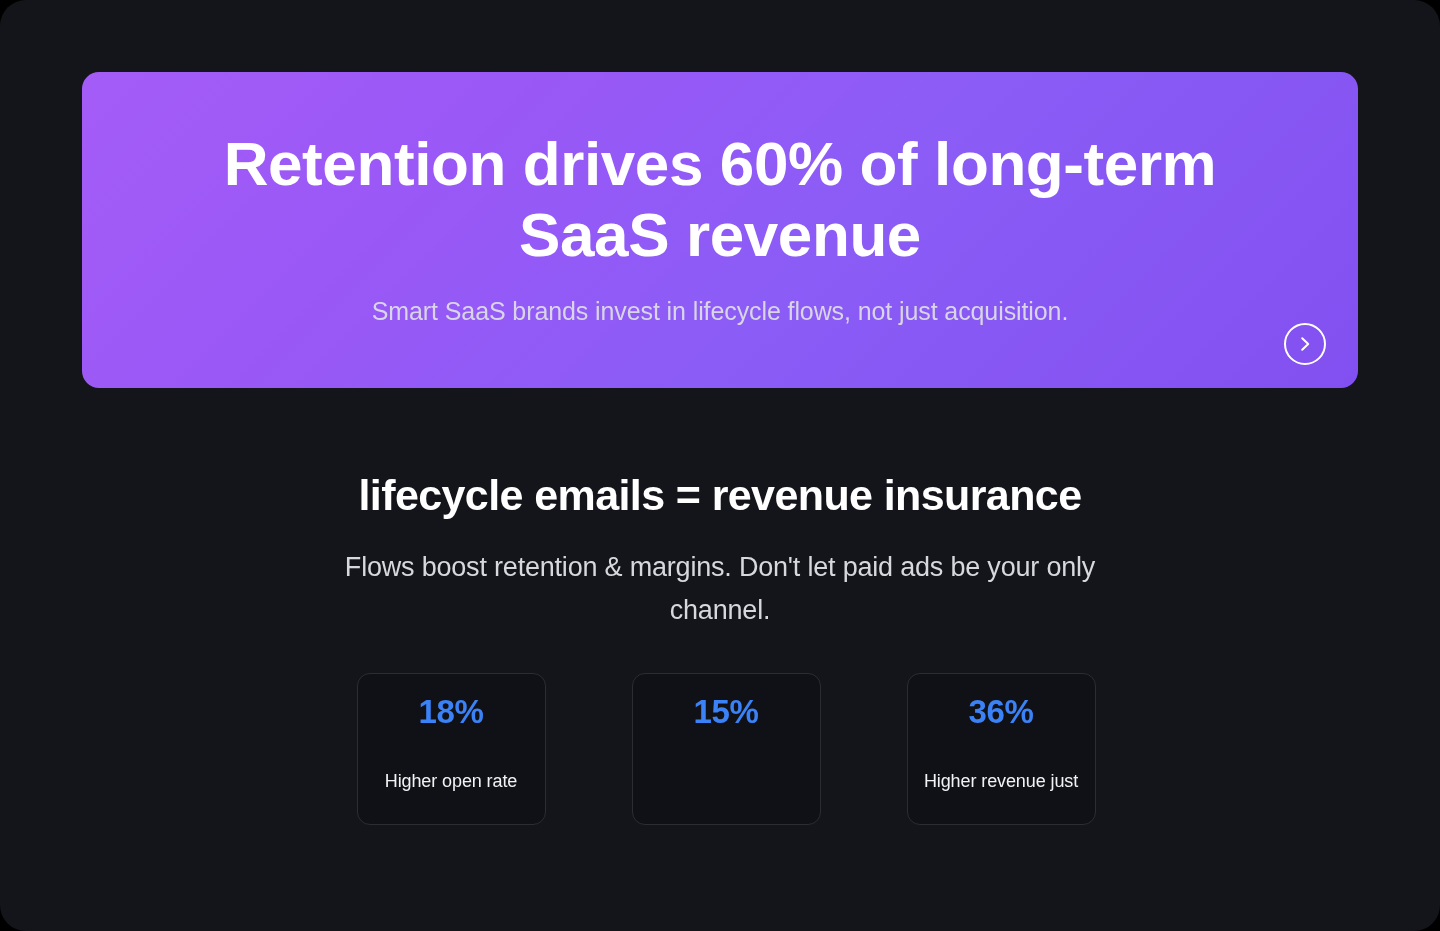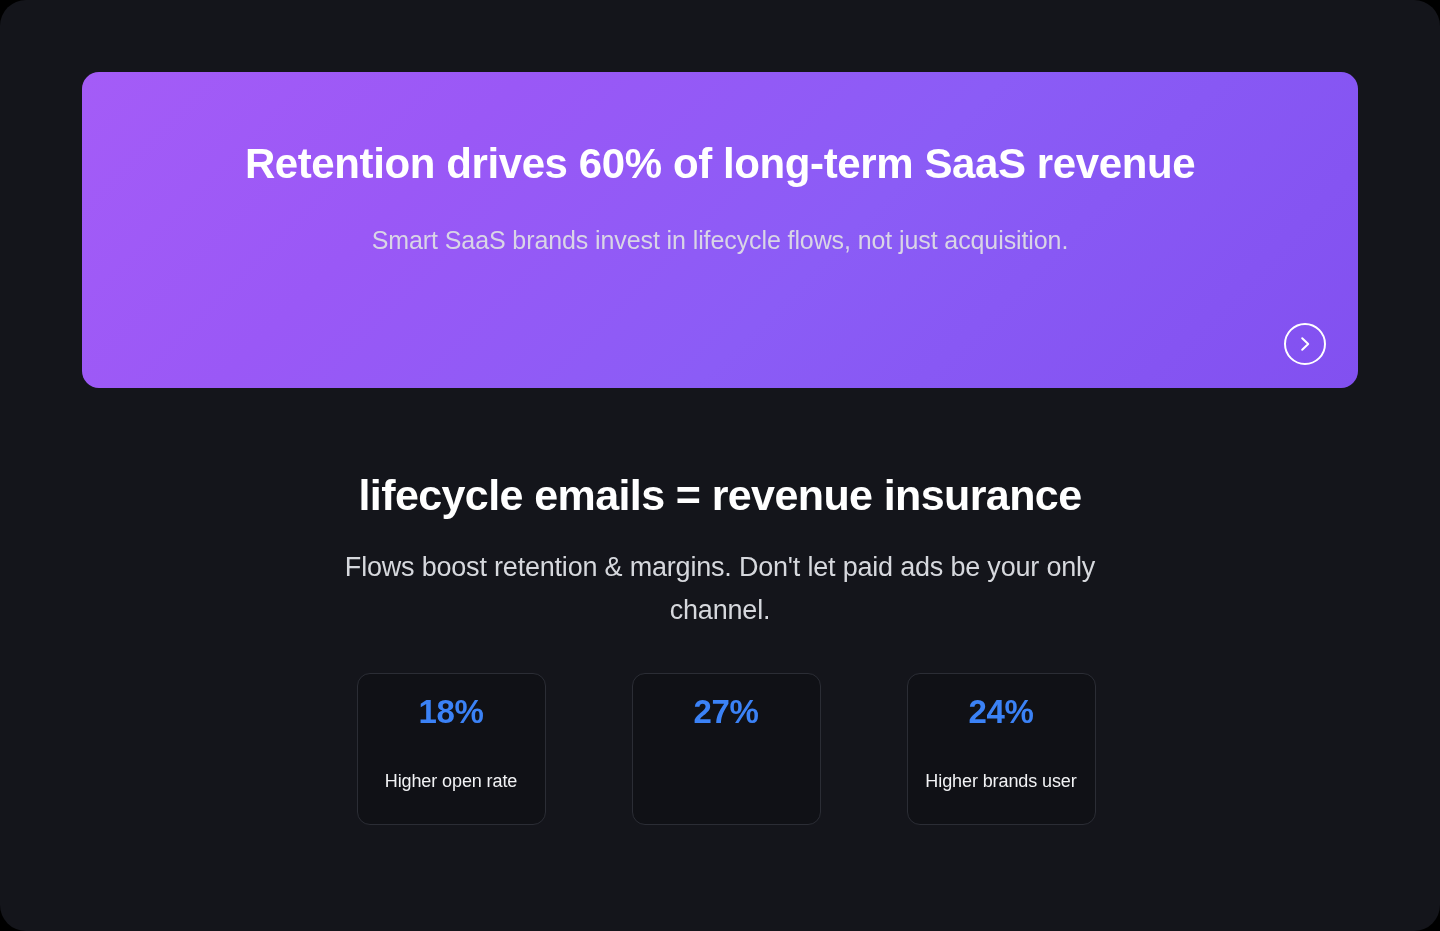--- a/index.html
+++ b/index.html
@@ -44,21 +44,21 @@
     right: 0;
     top: 56px;
     padding: 0 70px;
     box-sizing: border-box;
     text-align: center;
   }
 
   .hero-title {
     margin: 0;
     color: #ffffff;
-    font-size: 42px;
+    font-size: 62px;
     line-height: 71px;
     font-weight: 700;
     letter-spacing: -0.4px;
     max-width: 1010px;
     margin-left: auto;
     margin-right: auto;
   }
 
   .hero-subtitle {
     margin: 24px auto 4px auto;
@@ -184,21 +184,21 @@
     <h2 class="section-heading">lifecycle emails = revenue insurance</h2>
     <p class="section-body">Flows boost retention &amp; margins. Don't let paid ads be your only channel.</p>
   </section>
 
   <section class="stats">
     <div class="stat-card">
       <div class="stat-value">18%</div>
       <div class="stat-label">Higher open rate</div>
     </div>
     <div class="stat-card">
-      <div class="stat-value">27%</div>
+      <div class="stat-value">15%</div>
     </div>
     <div class="stat-card">
-      <div class="stat-value">24%</div>
-      <div class="stat-label">Higher brands user</div>
+      <div class="stat-value">36%</div>
+      <div class="stat-label">Higher revenue just</div>
     </div>
   </section>
 
 </div>
 
 </body></html>

